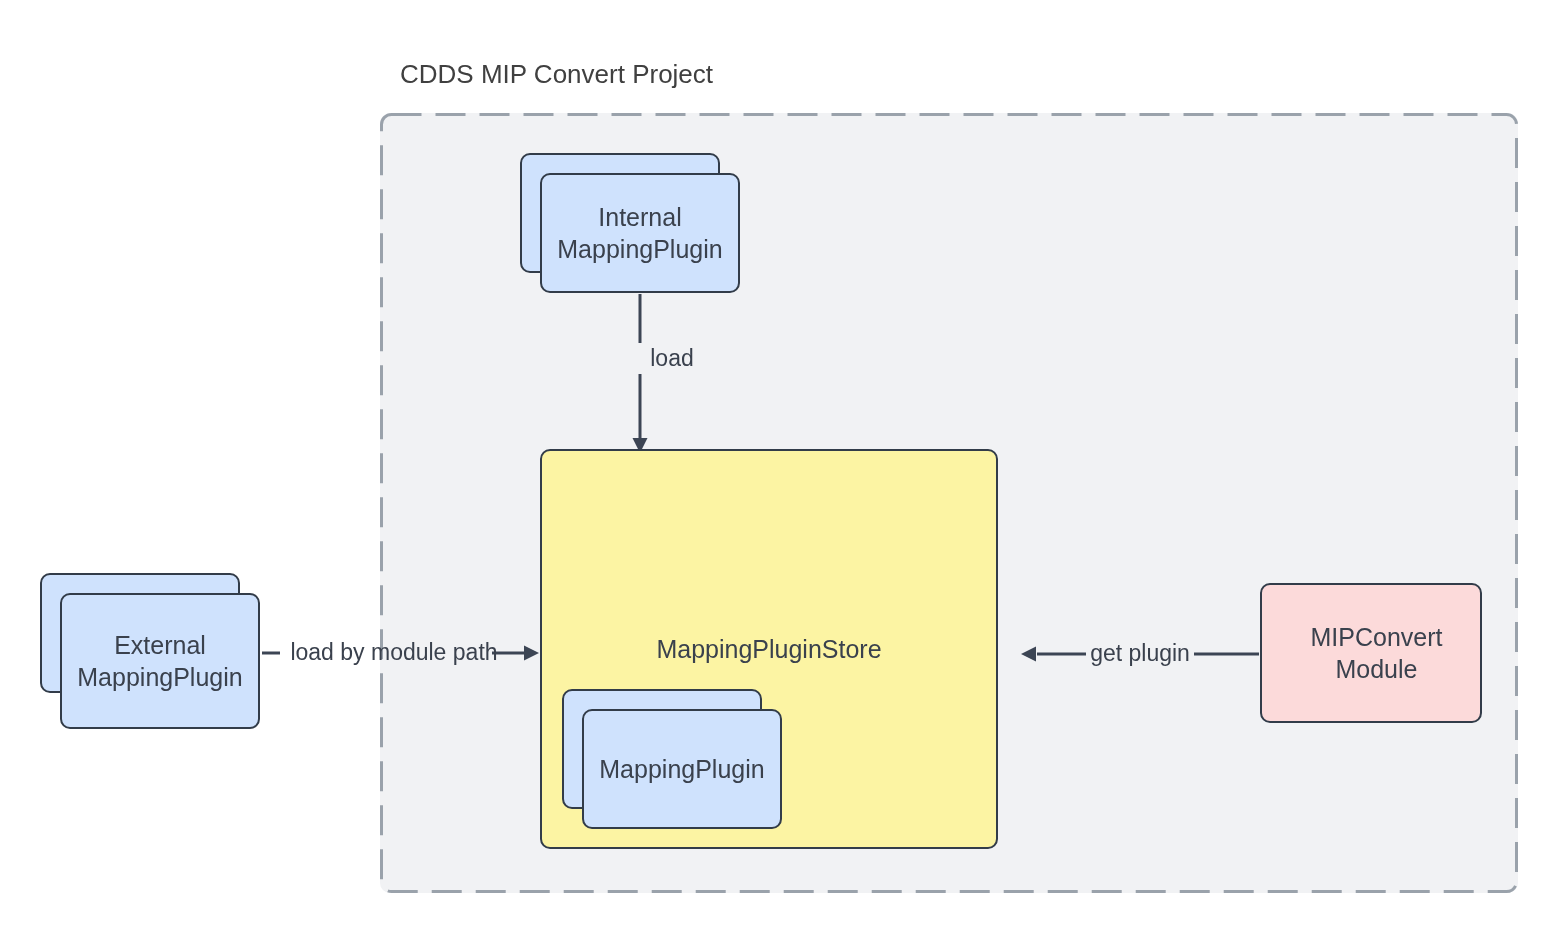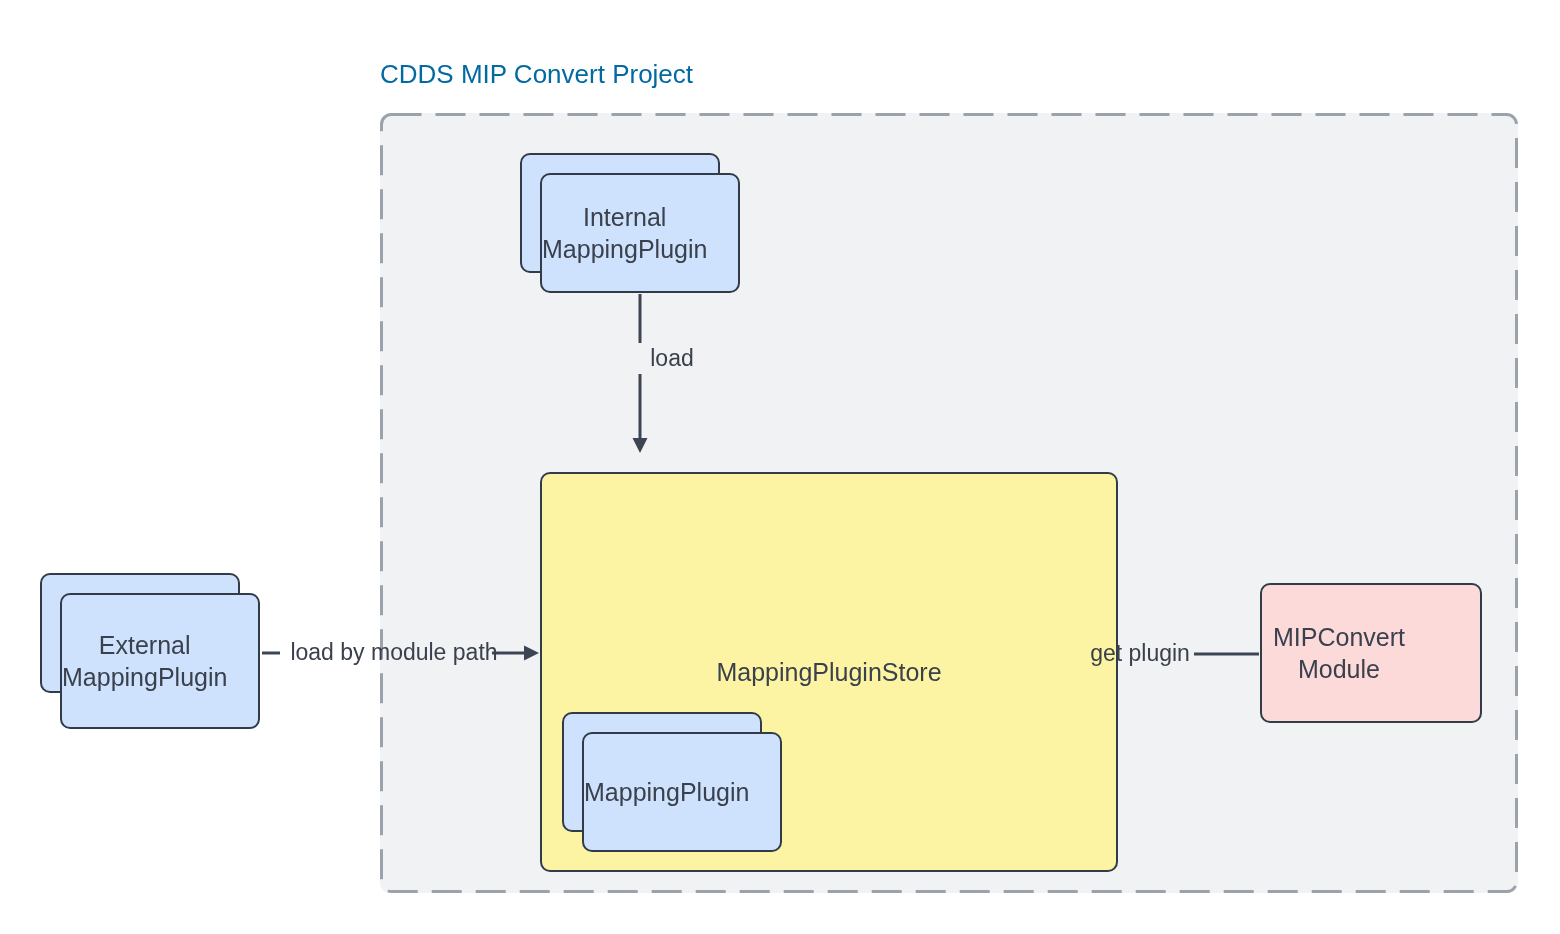--- a/index.html
+++ b/index.html
@@ -6,24 +6,24 @@
   #canvas {
     position: relative;
     width: 1560px;
     height: 934px;
     background: #ffffff;
     font-family: "Liberation Sans", sans-serif;
     overflow: hidden;
   }
   .diagram-title {
     position: absolute;
-    left: 380px;
+    left: 400px;
     top: 59px;
     font-size: 26px;
-    color: #0369a1;
+    color: #404040;
     white-space: nowrap;
     text-align: right;
   }
   .boundary-fill {
     position: absolute;
     left: 380px;
     top: 113px;
     width: 1138px;
     height: 780px;
     background: #f1f2f4;
@@ -34,21 +34,21 @@
     left: 0; top: 0;
     pointer-events: none;
   }
   .node {
     position: absolute;
     box-sizing: border-box;
     border: 2.5px solid #323c49;
     border-radius: 10px;
     display: flex;
     align-items: center;
-    justify-content: flex-start;
+    justify-content: center;
     text-align: center;
     font-size: 25px;
     line-height: 1.3;
     color: #3a414d;
   }
   .node .node-label { white-space: pre-line; }
   .blue   { background: #cfe2fd; }
   .yellow { background: #fcf4a3; }
   .pink   { background: #fcdada; }
   .store-label {
@@ -106,21 +106,21 @@
     <span class="node-label">Internal
 MappingPlugin</span>
   </div>
 
   <div class="node blue" style="left:40px; top:573px; width:200px; height:120px;"></div>
   <div class="node blue" style="left:60px; top:593px; width:200px; height:136px;">
     <span class="node-label">External
 MappingPlugin</span>
   </div>
 
-  <div class="node yellow" style="left:540px; top:472px; width:578px; height:400px;">
+  <div class="node yellow" style="left:540px; top:449px; width:458px; height:400px;">
     <span class="store-label">MappingPluginStore</span>
     <div class="node blue" style="left:20px; top:238px; width:200px; height:120px;"></div>
     <div class="node blue" style="left:40px; top:258px; width:200px; height:120px;">
       <span class="node-label">MappingPlugin</span>
     </div>
   </div>
 
   <div class="node pink" style="left:1260px; top:583px; width:222px; height:140px;padding-left:11px;">
     <span class="node-label">MIPConvert
 Module</span>

